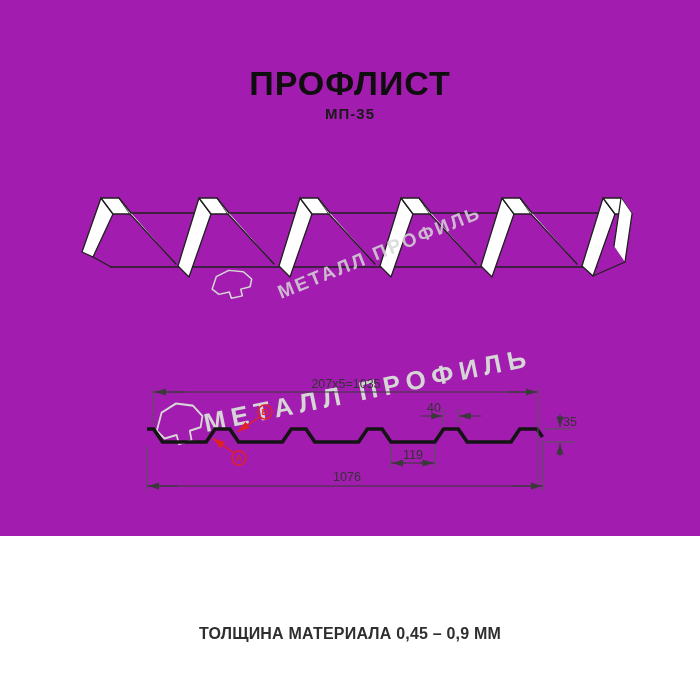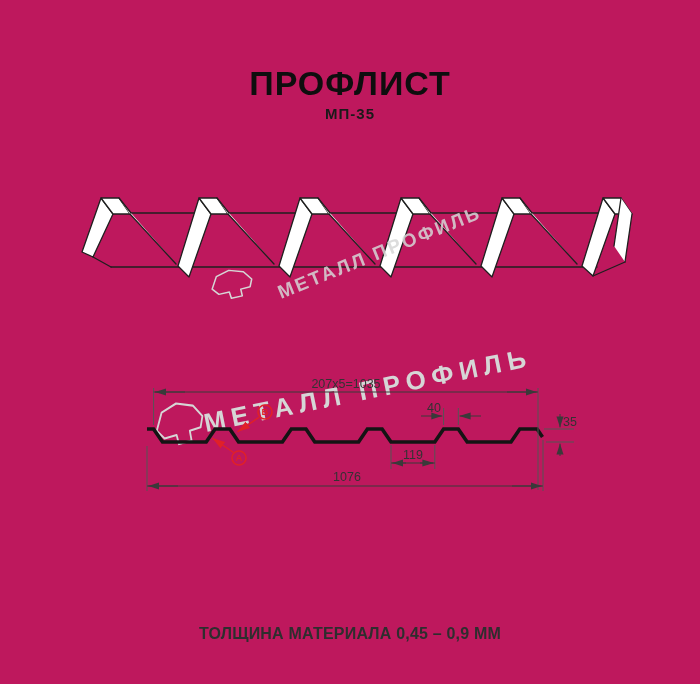--- a/index.html
+++ b/index.html
@@ -1,16 +1,16 @@
 <!DOCTYPE html>
 <html><head>
 <meta charset="utf-8">
 <style>
   html,body{margin:0;padding:0;background:#ffffff;width:700px;height:700px;overflow:hidden;}
-  .stage{position:relative;width:700px;height:684px;background:#be185d;font-family:"Liberation Sans",sans-serif;}
+  .stage{position:relative;width:700px;height:536px;background:#a21caf;font-family:"Liberation Sans",sans-serif;}
   svg{display:block;}
   text{font-family:"Liberation Sans",sans-serif;}
   .title-text{font-size:34px;font-weight:bold;letter-spacing:1px;fill:#0e0e0e;}
   .subtitle-text{font-size:15px;font-weight:bold;letter-spacing:1px;fill:#1a1a1a;}
   .footer-text{font-size:16px;font-weight:bold;letter-spacing:.2px;fill:#2e2e2e;}
   .dim-text{font-size:12.5px;fill:#333;}
   .wm-text{font-weight:bold;fill:#d6d6d6;}
   .wm-shape{fill:none;stroke:#d6d6d6;stroke-width:3;stroke-linejoin:round;}
   .edge{fill:none;stroke:#1f1f1f;stroke-width:1.3;stroke-linejoin:round;stroke-linecap:round;}
   .face{fill:#ffffff;stroke:#1f1f1f;stroke-width:1.3;stroke-linejoin:round;}

